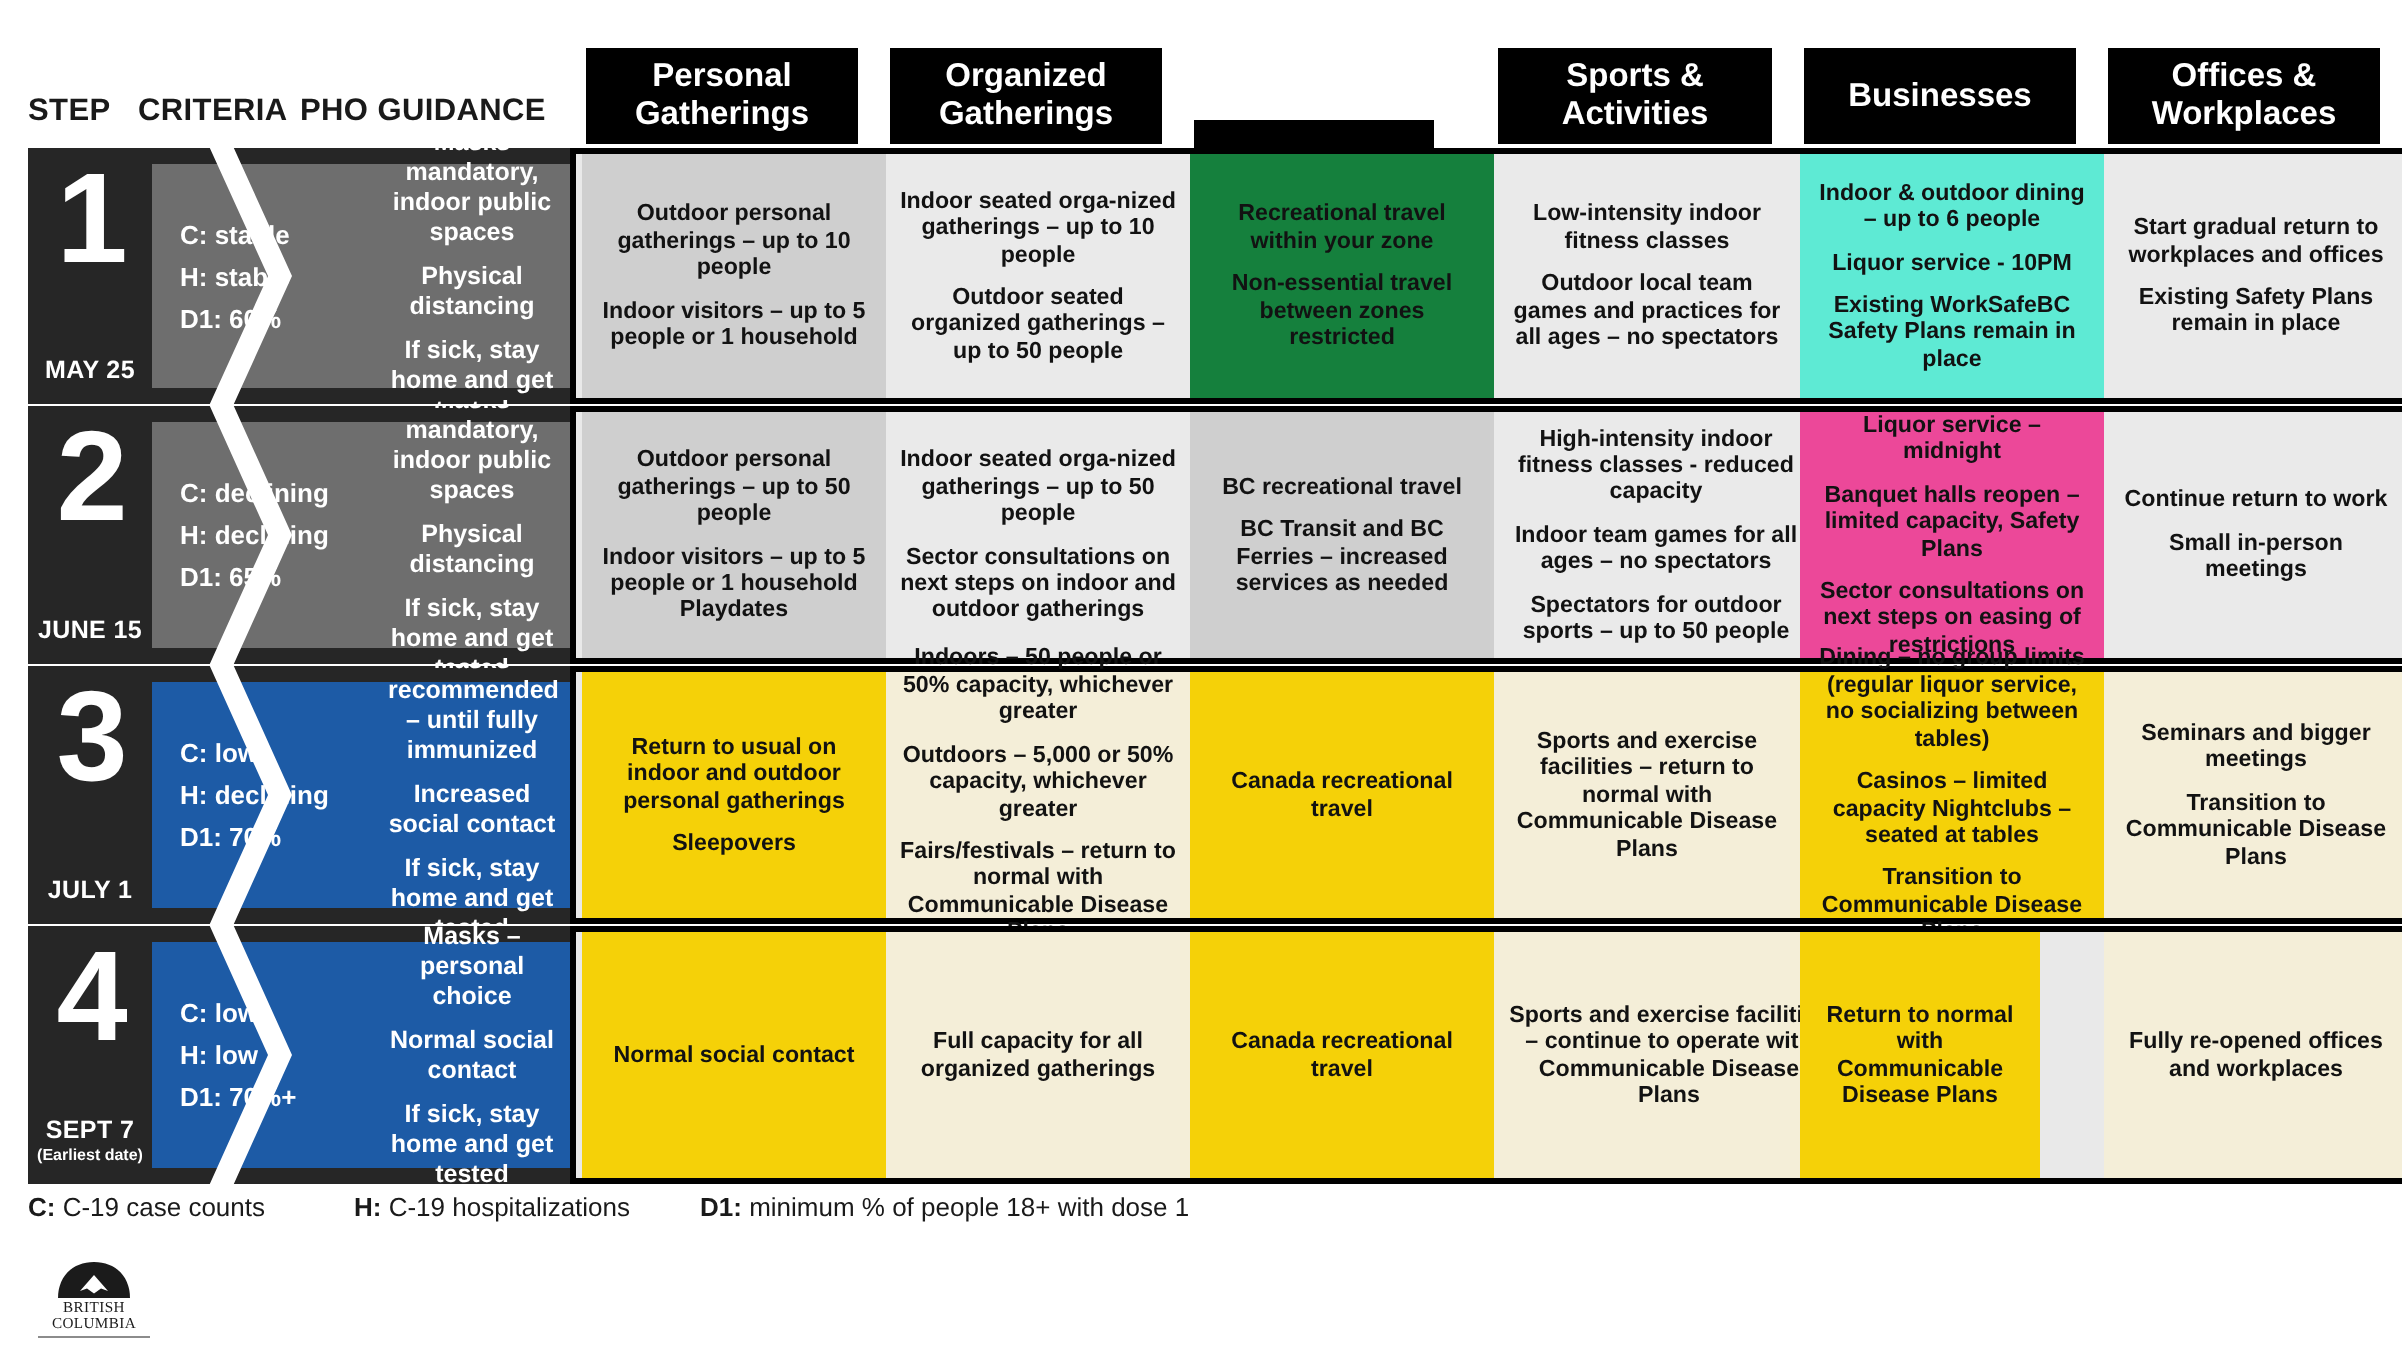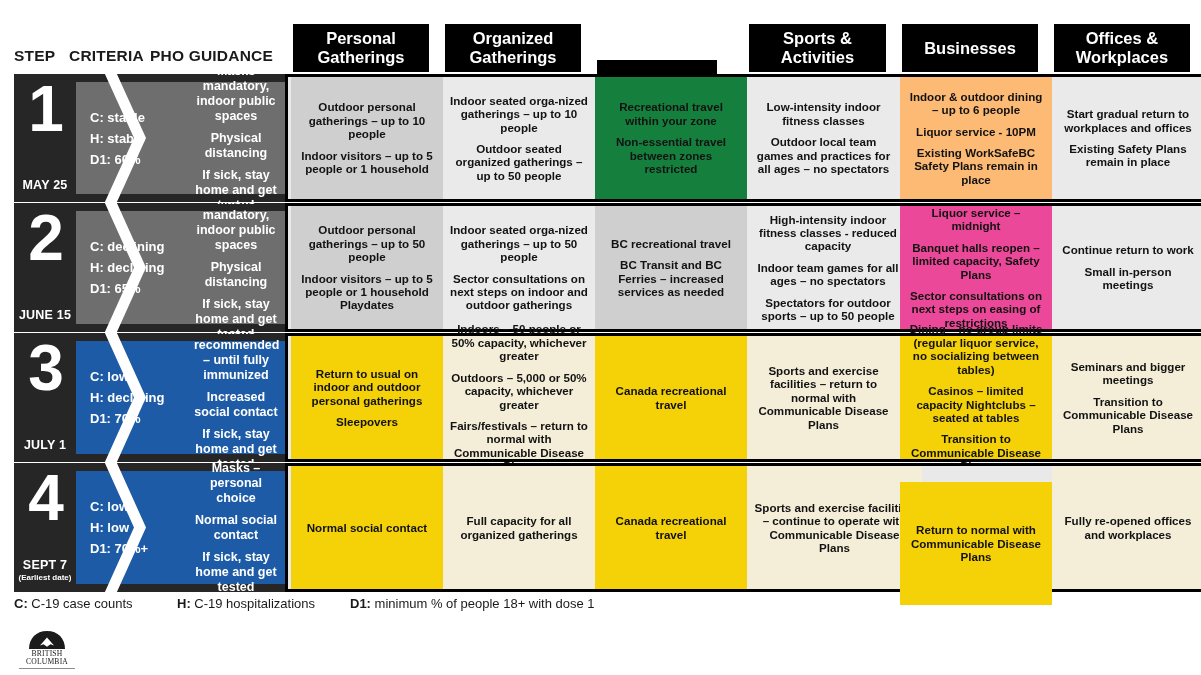--- a/index.html
+++ b/index.html
@@ -181,21 +181,21 @@
             <p>Outdoor seated organized gatherings – up to 50 people</p>
           </div>
           <div class="cell" style="left: 307px; width: 152px; background: #15803d;">
             <p>Recreational travel within your zone</p>
             <p>Non-essential travel between zones restricted</p>
           </div>
           <div class="cell" style="left: 459px; width: 153px; background: rgb(234, 234, 234);">
             <p>Low-intensity indoor fitness classes</p>
             <p>Outdoor local team games and practices for all ages – no spectators</p>
           </div>
-          <div class="cell" style="left: 612px; width: 152px; background: #fdba74;">
+          <div class="cell" style="left: 612px; width: 152px; background: #5eead4;">
             <p>Indoor &amp; outdoor dining – up to 6 people</p>
             <p>Liquor service - 10PM</p>
             <p>Existing WorkSafeBC Safety Plans remain in place</p>
           </div>
           <div class="cell" style="left: 764px; width: 152px; background: rgb(234, 234, 234);">
             <p>Start gradual return to workplaces and offices</p>
             <p>Existing Safety Plans remain in place</p>
           </div>
         </div>
       </div>
@@ -324,21 +324,21 @@
           </div>
           <div class="cell" style="left: 155px; width: 152px; background: rgb(244, 238, 216);">
             <p>Full capacity for all organized gatherings</p>
           </div>
           <div class="cell" style="left: 307px; width: 152px; background: rgb(245, 209, 8);">
             <p>Canada recreational travel</p>
           </div>
           <div class="cell" style="left: 459px; width: 175px; background: rgb(244, 238, 216);">
             <p>Sports and exercise facilities – continue to operate with Communicable Disease Plans</p>
           </div>
-          <div class="cell" style="left: 612px; width: 152px; background: rgb(245, 209, 8); margin-top: 16px;">
+          <div class="cell" style="left: 612px; width: 120px; background: rgb(245, 209, 8);">
             <p>Return to normal with  Communicable Disease Plans</p>
           </div>
           <div class="cell" style="left: 764px; width: 152px; background: rgb(244, 238, 216);">
             <p>Fully re-opened offices and workplaces</p>
           </div>
         </div>
       </div>
     </div>
 
   <div class="legend">

